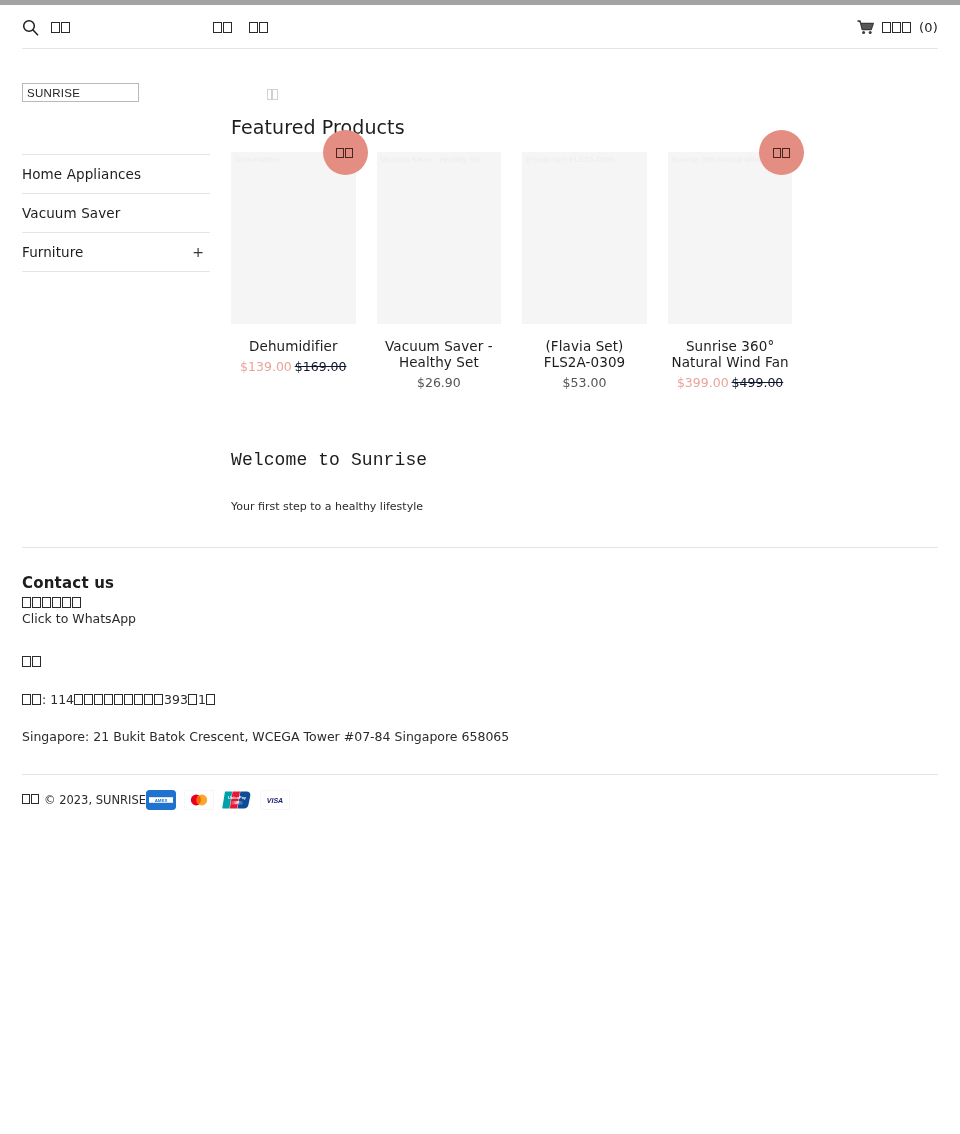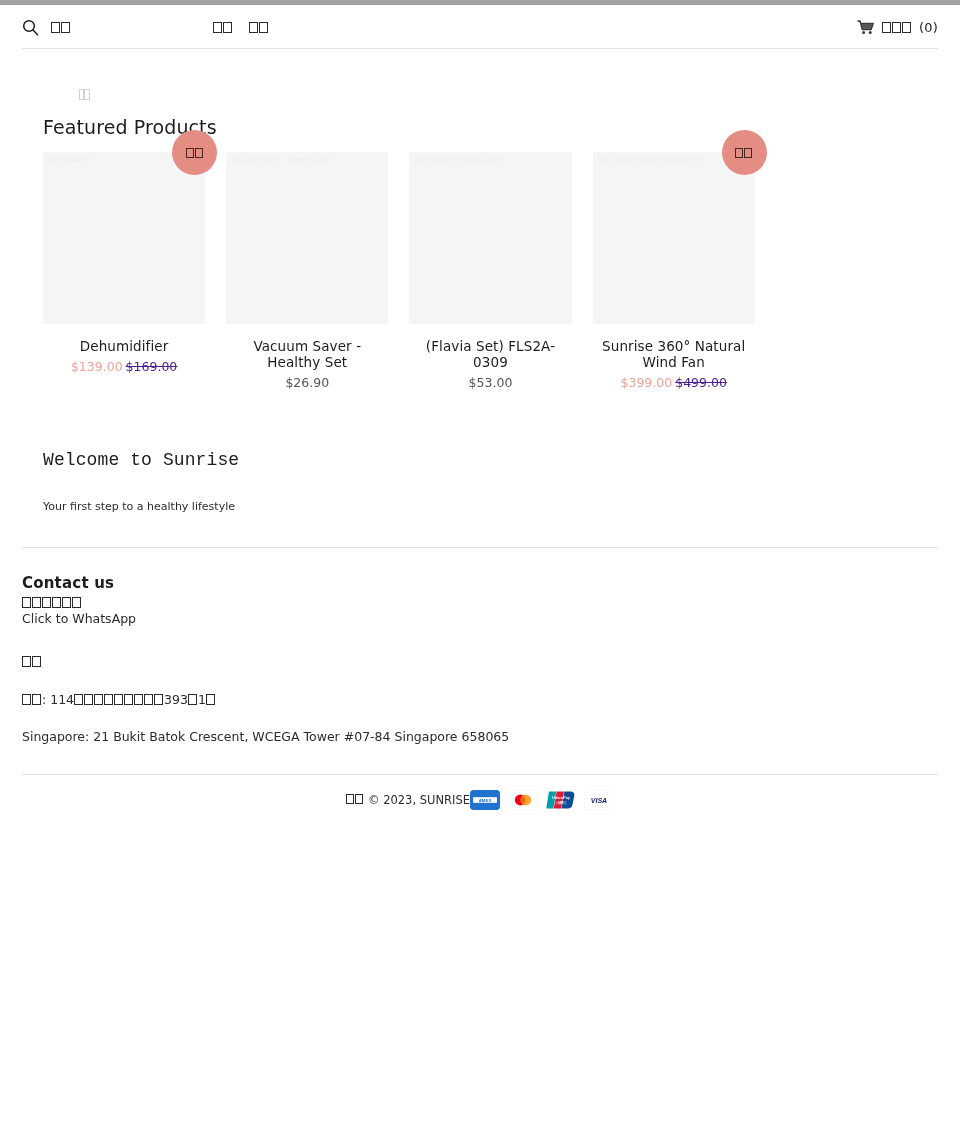--- a/index.html
+++ b/index.html
@@ -125,21 +125,21 @@
   .card-title {
     text-align: center;
     font-size: 13.5px;
     color: #1c1d1d;
     margin-top: 14px;
     letter-spacing: .1px;
   }
   .card-price { text-align: center; margin-top: 5px; font-size: 12.5px; }
   .price { color: #555; }
   .price-sale { color: #eaa39a; }
-  .price-was { color: #4c1d95; text-decoration: line-through; margin-left: 3px; }
+  .price-was { color: #0f172a; text-decoration: line-through; margin-left: 3px; }
 
   
   .welcome { margin-top: 38px; }
   .welcome h2 {
     font-size: 18px; font-weight: 400; margin: 0 0 0 0;
     color: #1c1d1d; letter-spacing: .1px;
     font-family: Liberation Mono, monospace;
   }
   .welcome p { font-size: 11px; color: #2b2b2b; margin: 30px 0 0 0; }
 
@@ -159,21 +159,21 @@
   .footer .ln.gap { margin-top: 29px; }
   .footer .ln.link { color: #2b2b2b; }
   .footer .ln.addr { margin-top: 22px; }
 
   .bottom-sep {
     margin: 30px 22px 0 22px;
     border-top: 1px solid #e4e4e4;
   }
   .bottombar {
     padding: 15px 22px 0 22px;
-    display: flex; align-items: center; justify-content: center;
+    display: flex; align-items: center; justify-content: flex-start;
   }
   .copyright { font-size: 11.5px; color: #2b2b2b; display:flex; align-items:center; gap:4px;}
   .copyright .tofu { width:8px; height:10px; }
 
   .pay-row { display: flex; align-items: center; gap: 8px; }
   .pay {
     width: 30px; height: 20px; border-radius: 3px;
     display: flex; align-items: center; justify-content: center;
     overflow: hidden;
   }
@@ -210,20 +210,38 @@
     </span>
     <span class="hdr-text tofu-run"><span class="tofu"></span><span class="tofu"></span><span class="tofu"></span></span>
     <span class="hdr-text">(0)</span>
   </div>
 
   <div class="header-rule"></div>
 </div>
 
 <div class="page">
 
+  <aside class="sidebar">
+    <div class="logo-box">SUNRISE</div>
+
+    <nav class="nav-list">
+      <div class="nav-item">
+        <span>Home Appliances</span>
+        <span class="nav-plus"></span>
+      </div>
+      <div class="nav-item">
+        <span>Vacuum Saver</span>
+        <span class="nav-plus"></span>
+      </div>
+      <div class="nav-item">
+        <span>Furniture</span>
+        <span class="nav-plus">+</span>
+      </div>
+    </nav>
+  </aside>
 
   <main class="main">
 
     <span class="broken-img"></span>
 
     <h2 class="section-title">Featured Products</h2>
 
     <div class="grid">
 
     <div class="card">

